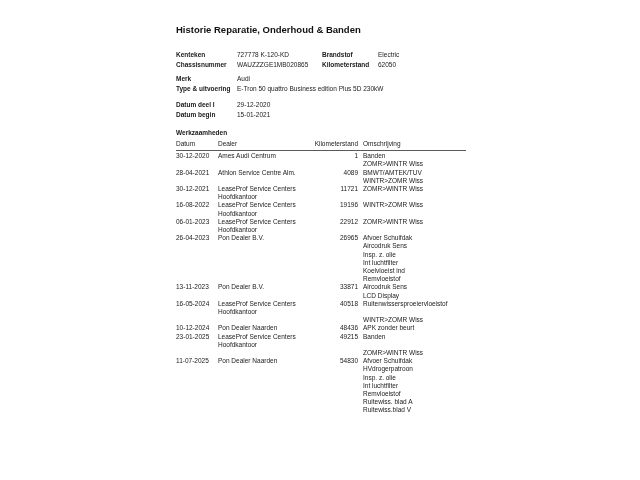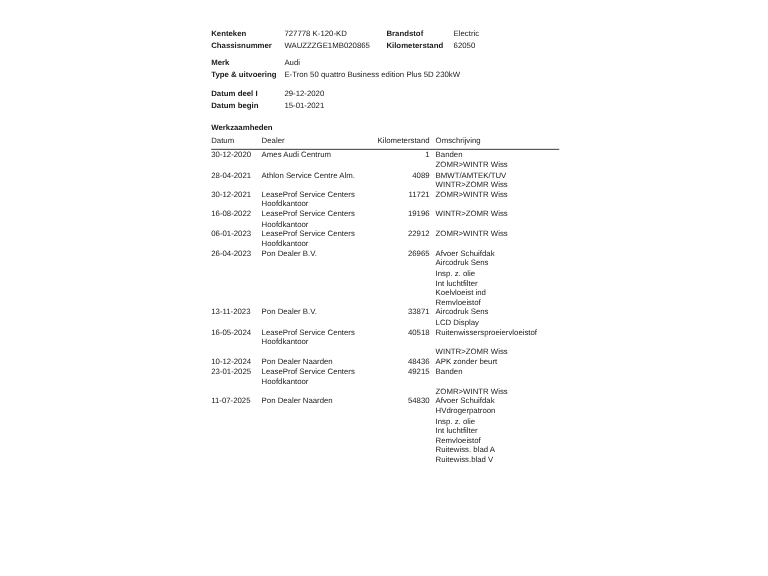--- a/index.html
+++ b/index.html
@@ -59,20 +59,21 @@
     margin: 2px 0 1px 0;
   }
   .cell .line { min-height: 8.2px; white-space: nowrap; }
 </style>
 </head>
 <body>
 
 <div class="canvas">
   <div class="doc">
 
+    <h1 class="title">Historie Reparatie, Onderhoud &amp; Banden</h1>
 
     <div class="info-grid four">
       <div class="lbl">Kenteken</div>
       <div class="val">727778 K-120-KD</div>
       <div class="lbl">Brandstof</div>
       <div class="val">Electric</div>
       <div class="lbl">Chassisnummer</div>
       <div class="val">WAUZZZGE1MB020865</div>
       <div class="lbl">Kilometerstand</div>
       <div class="val">62050</div>

